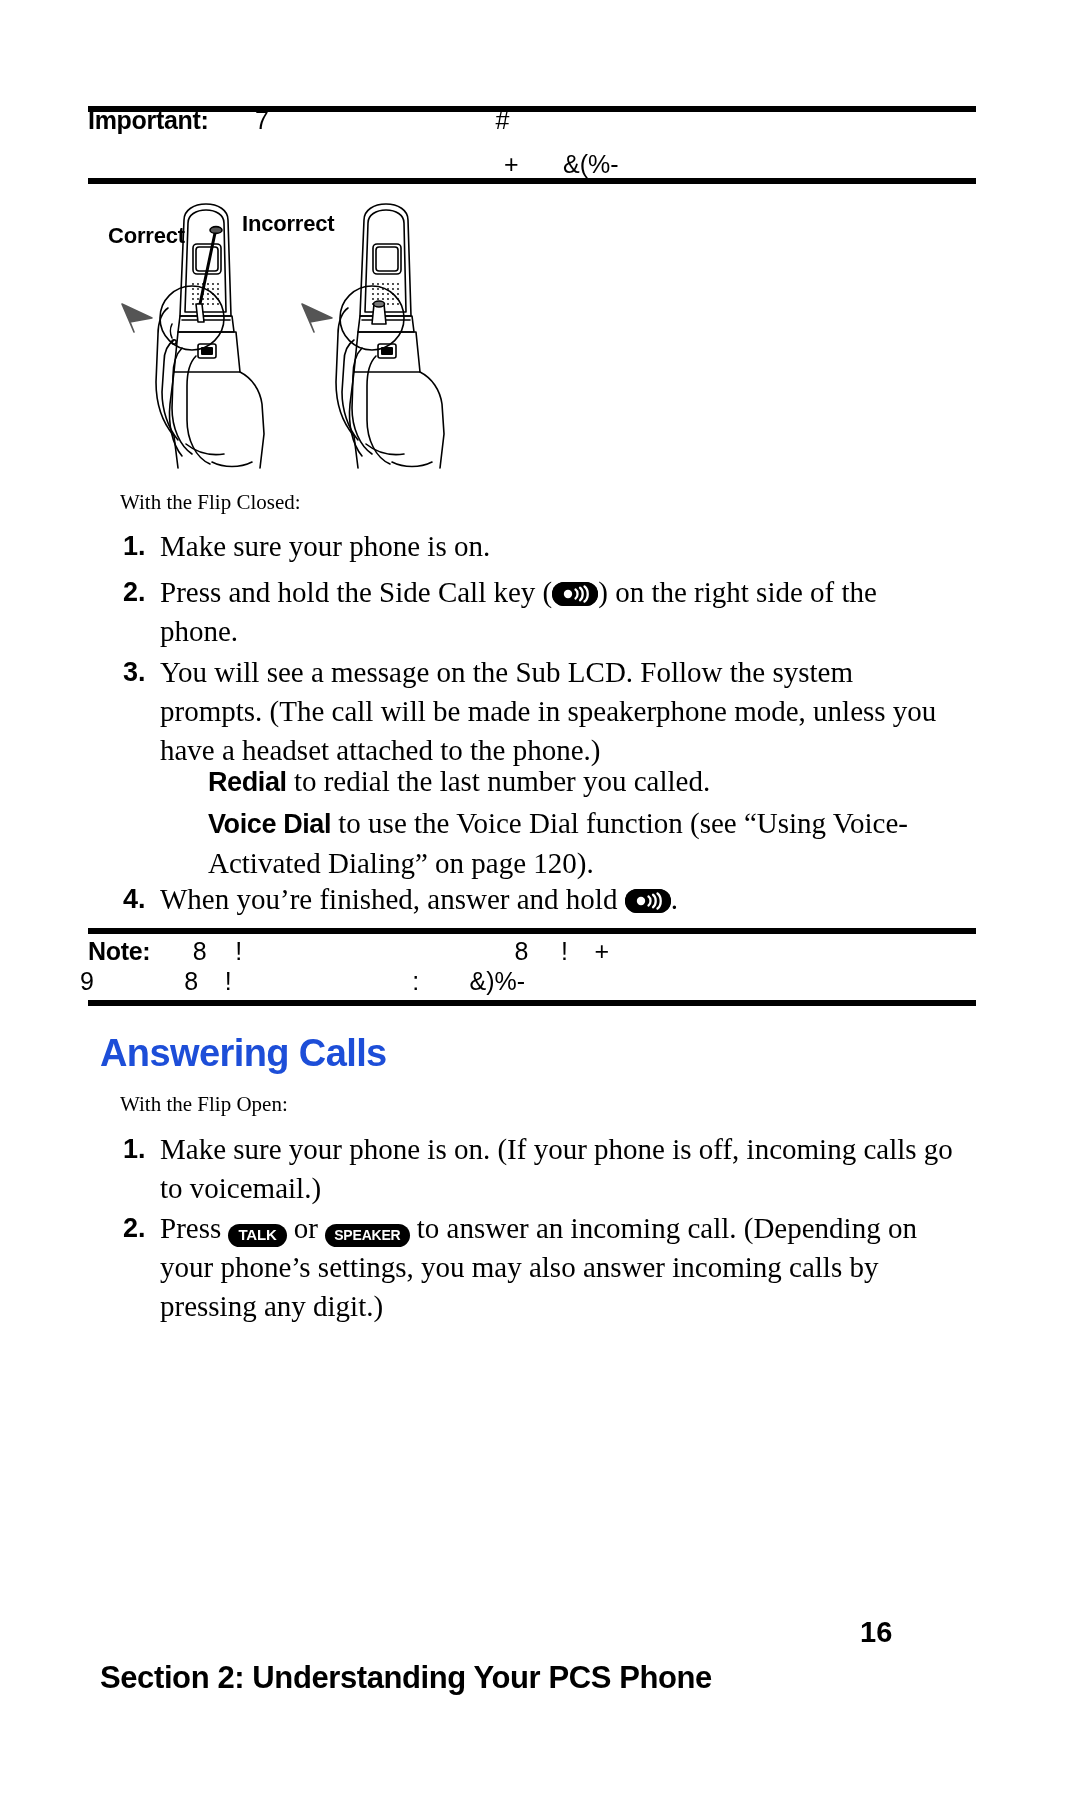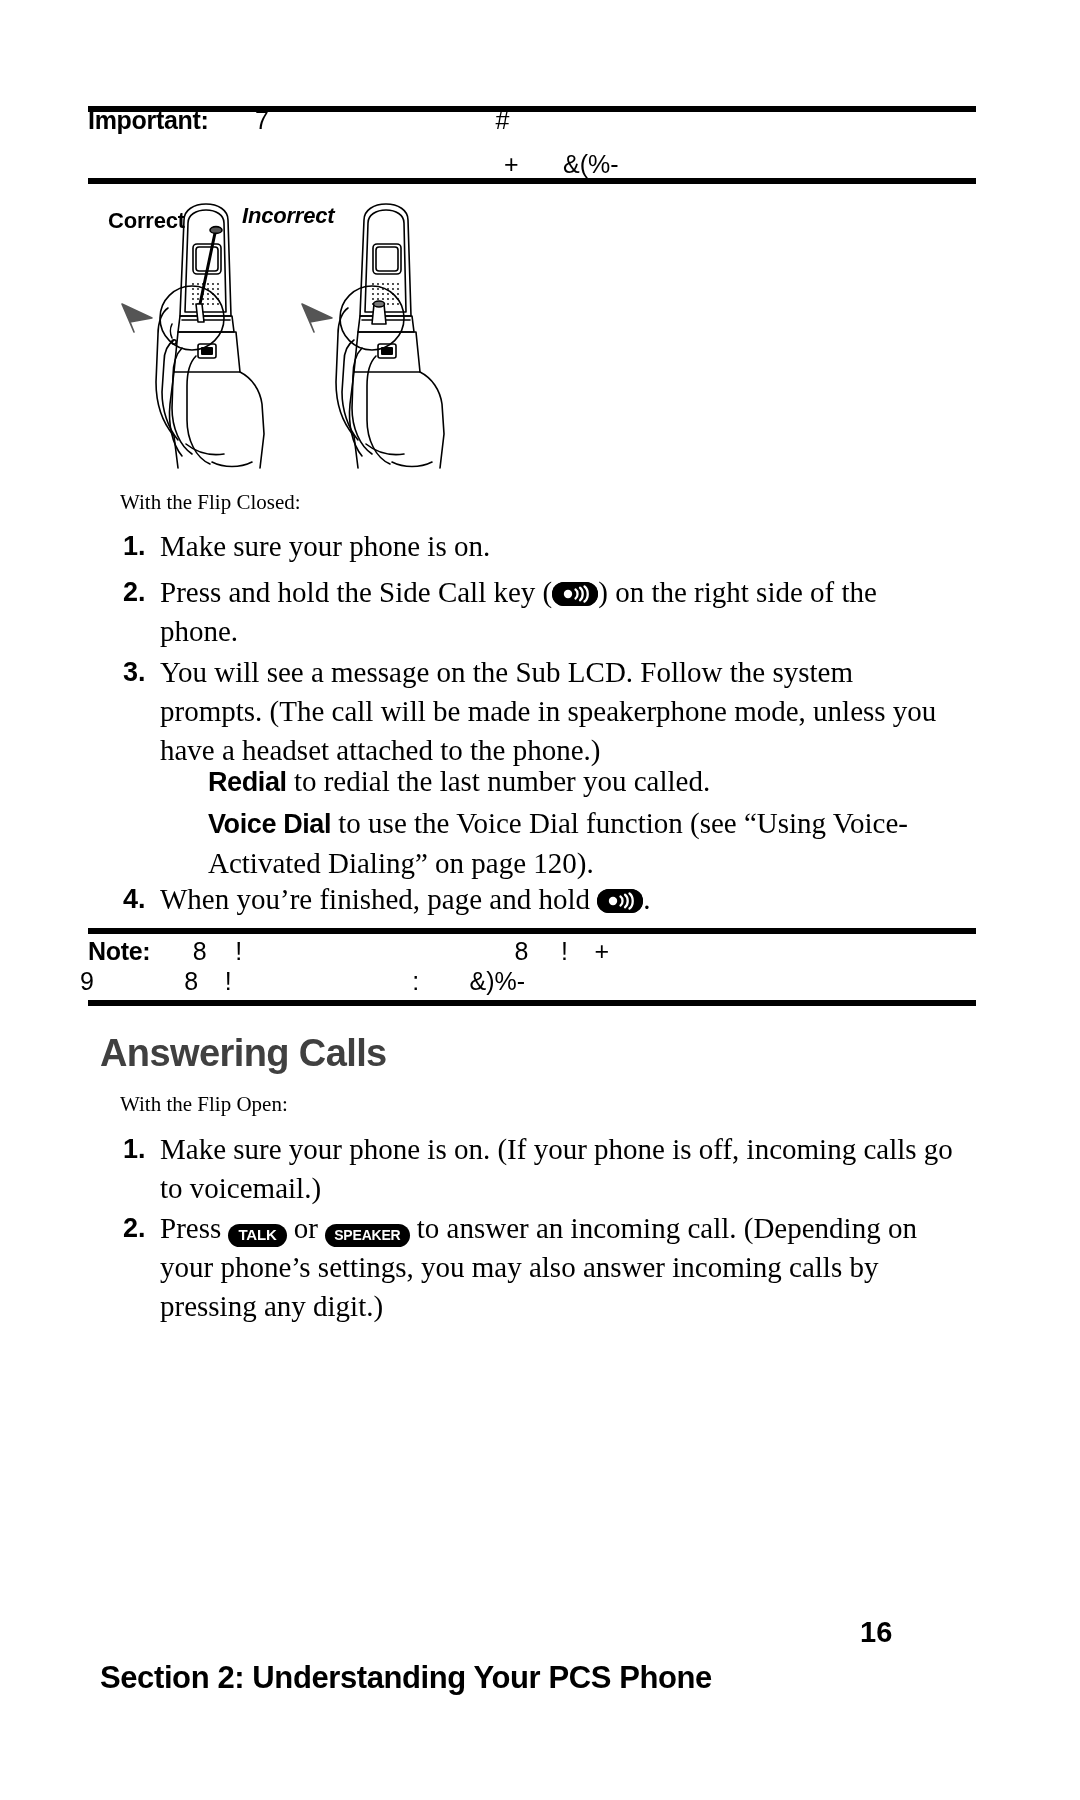--- a/index.html
+++ b/index.html
@@ -59,20 +59,21 @@
     top: 196px;
     width: 400px;
     height: 275px;
   }
   .fig-label {
     position: absolute;
     font-family: "Liberation Sans", sans-serif;
     font-weight: bold;
     font-size: 22px;
     letter-spacing: -0.2px;
+    margin-top: 15px;
   }
 
   
   .body-text {
     position: absolute;
     font-family: "Liberation Serif", serif;
     font-size: 21px;
     line-height: 39px;
     color: #000;
   }
@@ -201,21 +202,21 @@
   <div class="callout" style="top:150px;">
     <span class="glyphs" style="margin-left:416px;">+</span>
     <span class="glyphs" style="margin-left:40px;">&amp;(%-</span>
   </div>
 
   <div class="rule" style="top:178px;"></div>
 
   <div class="figure">
 
     <div class="fig-label" style="left:8px; top:12px;">Correct</div>
-    <div class="fig-label" style="left:142px; top:7px;font-style:italic;">Incorrect</div>
+    <div class="fig-label" style="left:142px; top:0;">Incorrect</div>
 
     <svg width="400" height="275" viewBox="0 0 400 275">
       <g fill="none" stroke="#000" stroke-width="1.6" stroke-linejoin="round" stroke-linecap="round">
 
         <g>
 
           <path d="M84,24 C84,14 94,8 106,8 C118,8 128,14 128,24 L131,120 L80,120 Z"></path>
           <path d="M88,27 C88,19 96,14 106,14 C116,14 124,19 124,27 L126,116 L85,116 Z"></path>
 
           <rect x="93" y="48" width="28" height="30" rx="4"></rect>
@@ -376,21 +377,21 @@
   <div class="sub-item" style="top:762px;">
     <span class="kw">Redial</span><span> to redial the last number you called.</span>
   </div>
 
   <div class="sub-item" style="top:804px;">
     <span class="kw">Voice Dial</span><span> to use the Voice Dial function (see “Using Voice-Activated Dialing” on page 120).</span>
   </div>
 
   <div class="step" style="top:880px;">
     <span class="step-num">4.</span>
-    <span>When you’re finished, page and hold </span><span class="key-pill key-side"><svg width="46" height="24" viewBox="0 0 46 24">
+    <span>When you’re finished, answer and hold </span><span class="key-pill key-side"><svg width="46" height="24" viewBox="0 0 46 24">
         <rect x="0" y="0" width="46" height="24" rx="12" fill="#000"></rect>
         <circle cx="16" cy="12" r="4.2" fill="#fff"></circle>
         <path d="M23.5,7.5 C26.2,9.2 26.2,14.8 23.5,16.5" stroke="#fff" stroke-width="2.3" fill="none" stroke-linecap="round"></path>
         <path d="M28,5.8 C31.6,8.3 31.6,15.7 28,18.2" stroke="#fff" stroke-width="2.3" fill="none" stroke-linecap="round"></path>
         <path d="M32.5,4.5 C36.8,7.6 36.8,16.4 32.5,19.5" stroke="#fff" stroke-width="2.3" fill="none" stroke-linecap="round"></path>
       </svg></span><span>.</span>
   </div>
 
   <div class="rule" style="top:928px;"></div>
 
@@ -406,21 +407,21 @@
   <div class="callout" style="top:967px; left:80px;">
     <span class="glyphs">9</span>
     <span class="glyphs" style="margin-left:86px;">8</span>
     <span class="glyphs" style="margin-left:22px;">!</span>
     <span class="glyphs" style="margin-left:176px;">:</span>
     <span class="glyphs" style="margin-left:46px;">&amp;)%-</span>
   </div>
 
   <div class="rule" style="top:1000px;"></div>
 
-  <div class="section-heading" style="top:1032px; color:#404040;">Answering Calls</div>
+  <div class="section-heading" style="top:1032px; color:#1d4ed8;">Answering Calls</div>
 
   <div class="body-text lead-in" style="top:1085px;">With the Flip Open:</div>
 
   <div class="step" style="top:1130px; width:800px;">
     <span class="step-num">1.</span>
     <span>Make sure your phone is on. (If your phone is off, incoming calls go to voicemail.)</span>
   </div>
 
   <div class="step" style="top:1209px; width:790px;">
     <span class="step-num">2.</span>

